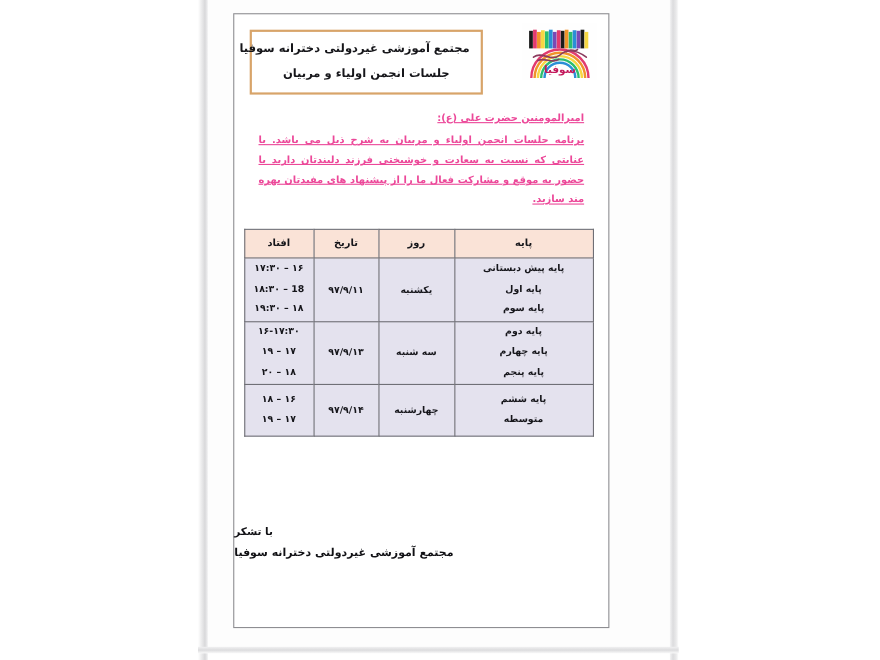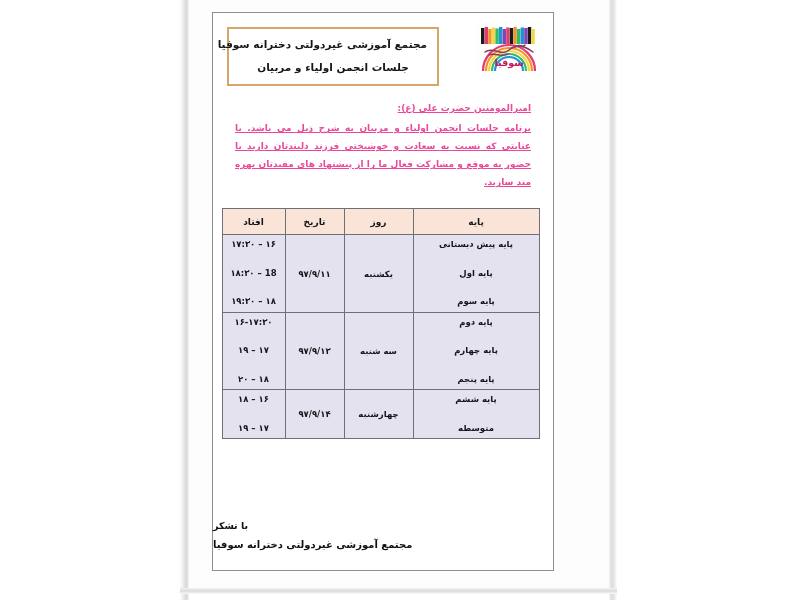--- a/index.html
+++ b/index.html
@@ -177,21 +177,21 @@
   }
   .col-grade  { width: 125px; }
   .col-day    { width: 68px;  }
   .col-date   { width: 58px; margin-left: 40px;  }
   .col-time   { width: 62px;  }
 
   .stack {
     display: flex;
     flex-direction: column;
     justify-content: space-between;
-    gap: 17px;
+    gap: 7px;
     line-height: 1.35;
   }
   .stack span { display: block; }
   .cell-pad { padding: 4px 5px; }
 
   
   .footer {
     margin: 78px 0 0 0;
     text-align: left;
     color: #101014;

